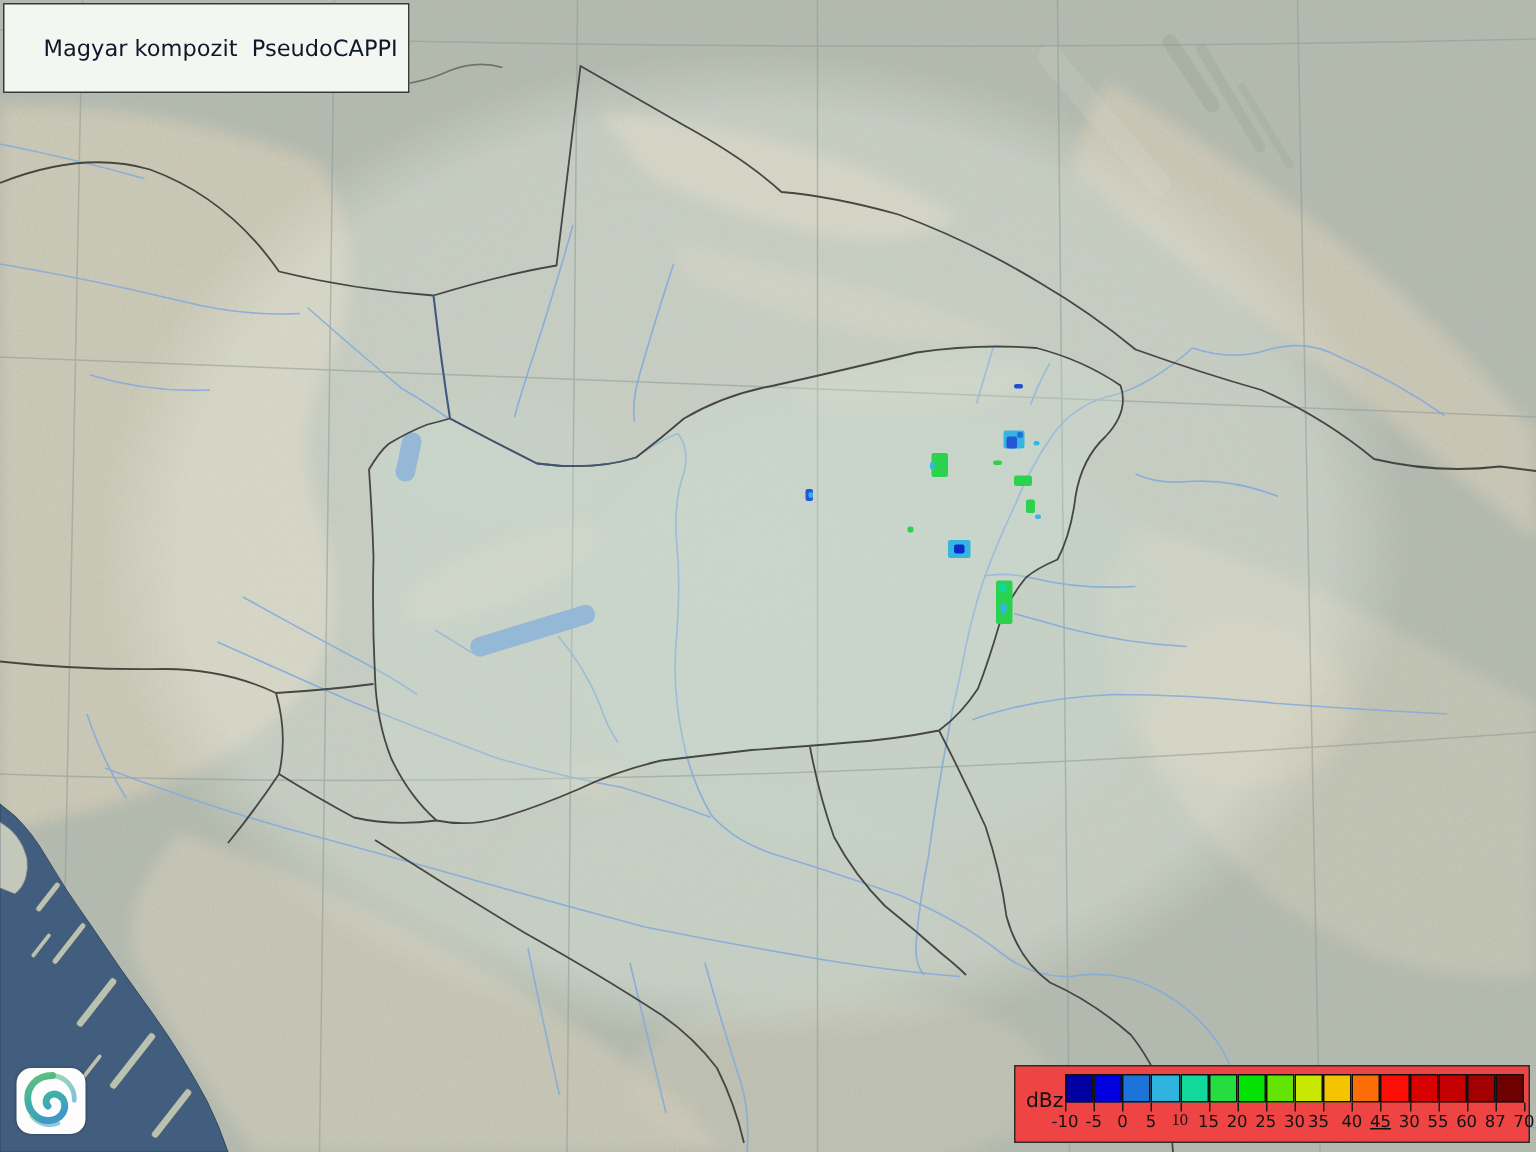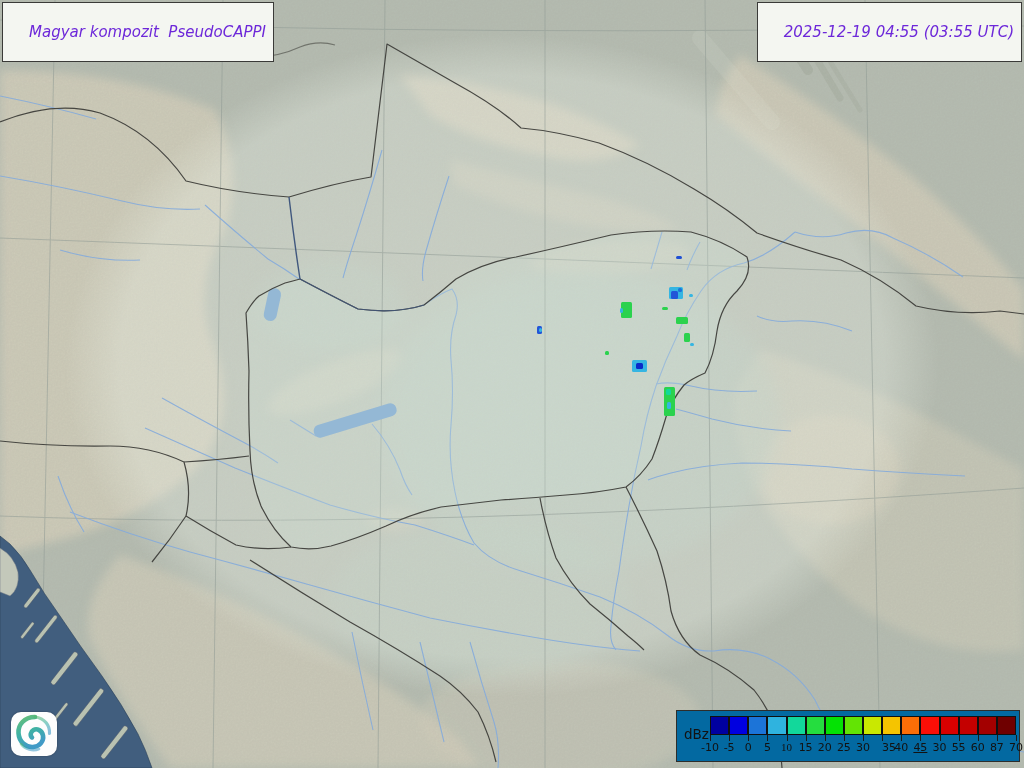--- a/index.html
+++ b/index.html
@@ -1,24 +1,24 @@
 <!DOCTYPE html>
 <html><head>
 <meta charset="utf-8">
 <style>
   html,body{margin:0;padding:0;background:#888;}
   .stage{position:relative;width:1024px;height:768px;overflow:hidden;
          font-family:"DejaVu Sans","Liberation Sans",sans-serif;background:#b7bfb4;}
   .stage svg.map{position:absolute;left:0;top:0;}
   .info-box{position:absolute;top:2px;background:#f4f6f1;border:1px solid #3a3a38;
-            color:#6d28d9;font-size:15px;line-height:18px;padding:2px 7px;white-space:pre;font-style:italic;}
+            color:#0f172a;font-size:15px;line-height:18px;padding:2px 7px;white-space:pre;}
   .info-box.left{left:2px;}
   .info-box.right{right:2px;}
   .legend{position:absolute;left:676px;top:710px;width:344px;height:52px;
-          background:#0369a1;border:1px solid #2d2d2b;box-sizing:border-box;}
+          background:#ef4444;border:1px solid #2d2d2b;box-sizing:border-box;}
   .legend-unit{position:absolute;left:7px;top:15px;font-size:13.5px;color:#121212;}
   .legend-swatches{position:absolute;left:33px;top:5px;height:19px;display:flex;}
   .swatch{width:19.125px;height:19px;border:1px solid #101010;box-sizing:border-box;}
   .legend-tick{position:absolute;top:24px;width:1px;height:6px;background:#1a1a1a;}
   .legend-label{position:absolute;top:30px;transform:translateX(-50%);
                 font-size:11px;color:#121212;white-space:nowrap;}
   .logo{position:absolute;left:11px;top:712px;width:46px;height:44px;background:#fdfdfd;
         border-radius:10px;box-shadow:0 0 2px rgba(0,0,0,.35);}
   .logo svg{position:absolute;left:3px;top:2px;}
 </style>
@@ -175,23 +175,20 @@
         <rect x="664" y="387" width="11" height="29" rx="1.5" fill="#2BD24E"></rect>
         <rect x="666" y="389" width="5" height="6" rx="1.5" fill="#12D89B"></rect>
         <rect x="667" y="402" width="4" height="7" rx="1.5" fill="#35B5E2"></rect>
       </g>
   </svg>
 
   <div class="info-box left">
     <span>Magyar kompozit  PseudoCAPPI</span>
   </div>
 
-  <div class="info-box right">
-    <span>2025-12-19 04:55 (03:55 UTC)</span>
-  </div>
 
   <div class="legend">
     <span class="legend-unit">dBz</span>
     <div class="legend-swatches">
         <div class="swatch" style="background: rgb(0, 0, 160);"></div>
         <div class="swatch" style="background: rgb(0, 0, 224);"></div>
         <div class="swatch" style="background: rgb(28, 116, 216);"></div>
         <div class="swatch" style="background: rgb(47, 179, 223);"></div>
         <div class="swatch" style="background: rgb(18, 216, 155);"></div>
         <div class="swatch" style="background: rgb(37, 221, 63);"></div>
@@ -228,21 +225,21 @@
     <div id="legend-labels">
         <span class="legend-label" style="left: 33px;">-10</span>
         <span class="legend-label" style="left: 52.125px;">-5</span>
         <span class="legend-label" style="left: 71.25px;">0</span>
         <span class="legend-label" style="left: 90.375px;">5</span>
         <span class="legend-label" style="left: 109.5px; font-family: Liberation Serif, serif;">10</span>
         <span class="legend-label" style="left: 128.625px;">15</span>
         <span class="legend-label" style="left: 147.75px;">20</span>
         <span class="legend-label" style="left: 166.875px;">25</span>
         <span class="legend-label" style="left: 186px;">30</span>
-        <span class="legend-label" style="left: 212px;">35</span>
+        <span class="legend-label" style="left: 202px;">35</span>
         <span class="legend-label" style="left: 224.25px;">40</span>
         <span class="legend-label" style="left: 243.375px; text-decoration: underline;">45</span>
         <span class="legend-label" style="left: 262.5px;">30</span>
         <span class="legend-label" style="left: 281.625px;">55</span>
         <span class="legend-label" style="left: 300.75px;">60</span>
         <span class="legend-label" style="left: 319.875px;">87</span>
         <span class="legend-label" style="left: 339px;">70</span>
       </div>
   </div>
 

